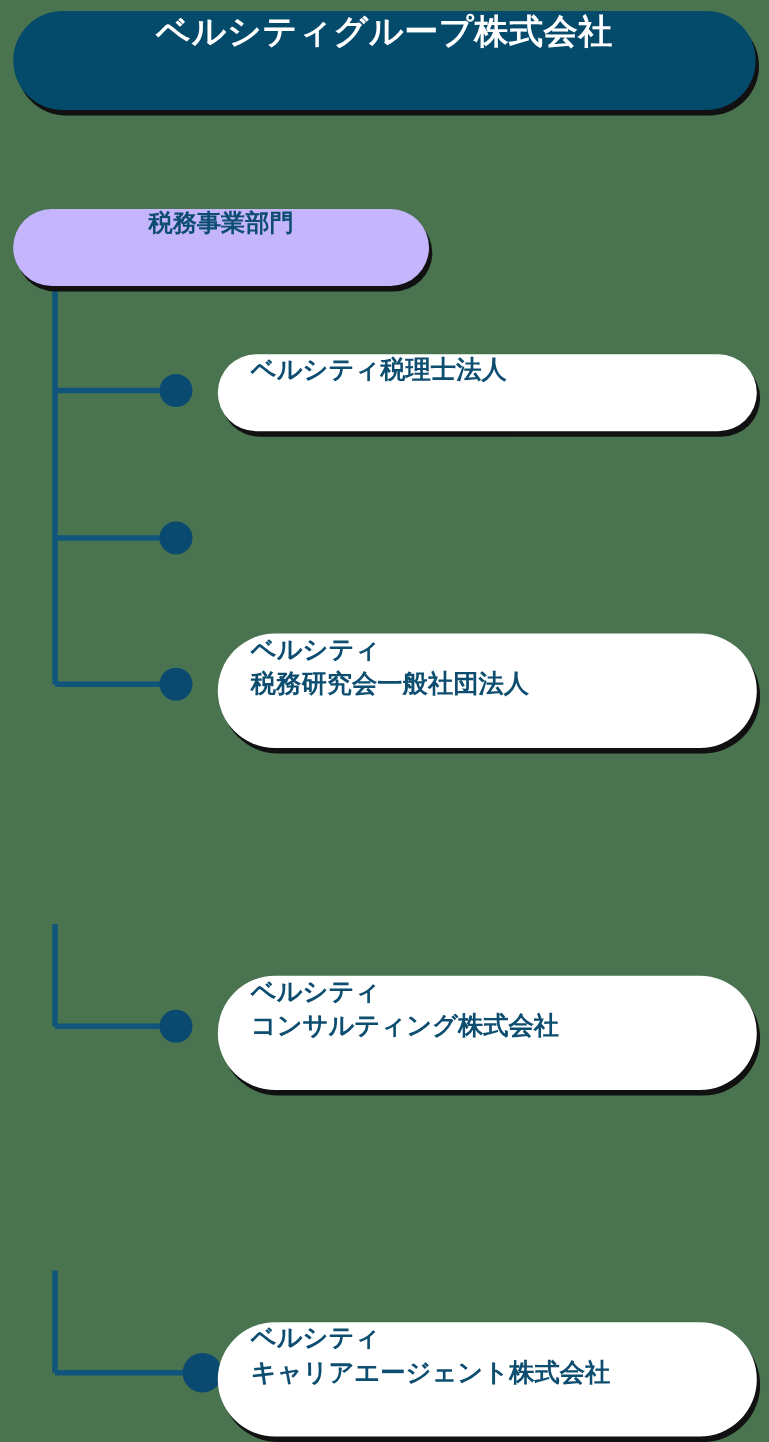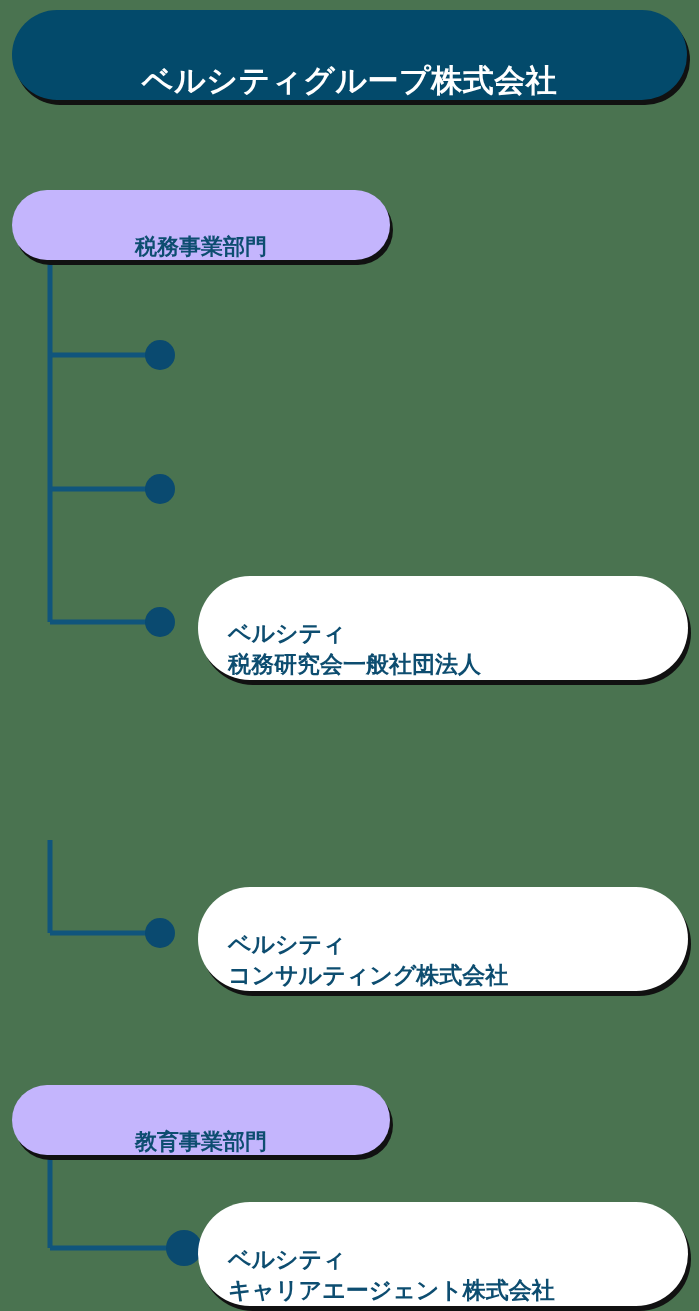--- a/index.html
+++ b/index.html
@@ -28,21 +28,21 @@
     height: 1311px;
     pointer-events: none;
   }
 
   
   .pill {
     position: absolute;
     box-sizing: border-box;
     border-radius: 999px;
     display: flex;
-    align-items: flex-end;
+    align-items: flex-start;
     box-shadow: 3px 5px 0 0 #111111;
   }
 
   .pill-root {
     left: 12px;
     top: 10px;
     width: 675px;
     height: 90px;
     background: #034a6b;
     justify-content: center;
@@ -115,35 +115,35 @@
   </svg>
 
   <div class="pill pill-root">
     <span class="pill-label">ベルシティグループ株式会社</span>
   </div>
 
   <div class="pill pill-dept" style="top:190px;">
     <span class="pill-label">税務事業部門</span>
   </div>
 
+  <div class="pill pill-child h-1line" style="top:322px;">
+    <span class="pill-label">ベルシティ税理士法人</span>
+  </div>
 
 
   <div class="pill pill-child h-2line" style="top:576px;">
     <span class="pill-label">ベルシティ
 税務研究会一般社団法人</span>
   </div>
 
 
   <div class="pill pill-child h-2line" style="top:887px;">
     <span class="pill-label">ベルシティ
 コンサルティング株式会社</span>
   </div>
 
-  <div class="pill pill-dept" style="top:1085px;">
-    <span class="pill-label">教育事業部門</span>
-  </div>
 
   <div class="pill pill-child h-2line" style="top:1202px;">
     <span class="pill-label">ベルシティ
 キャリアエージェント株式会社</span>
   </div>
 
 </div>
 
 </body></html>

